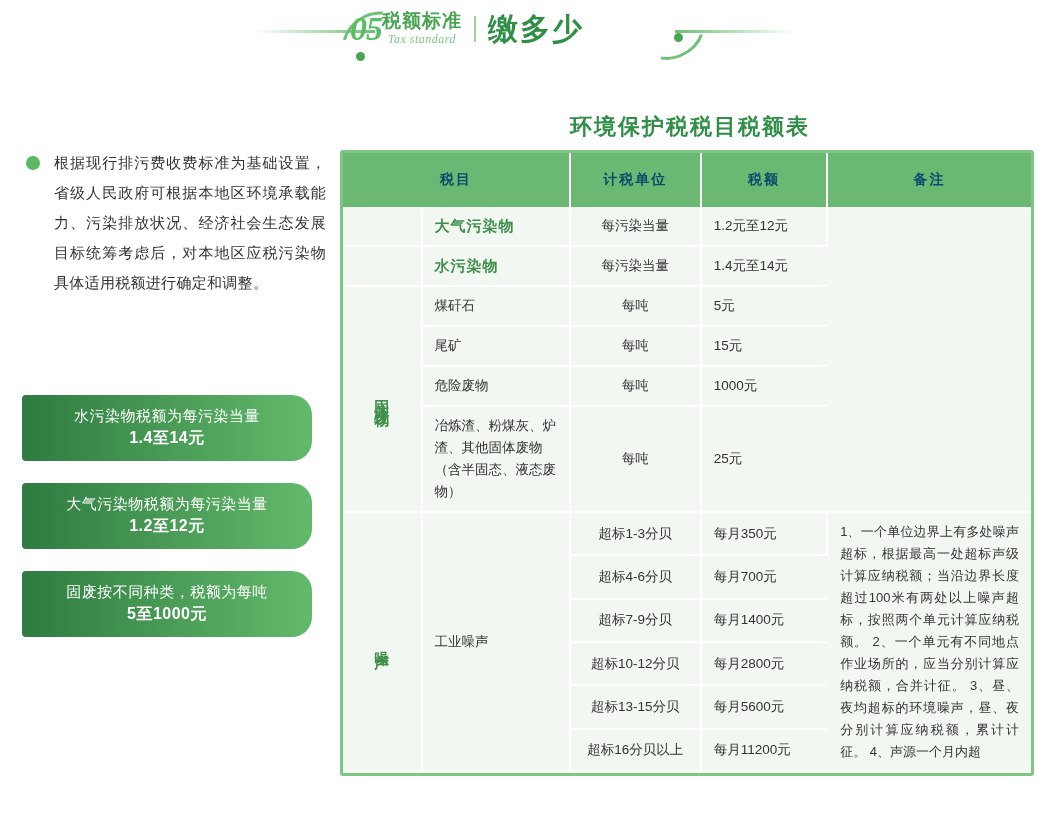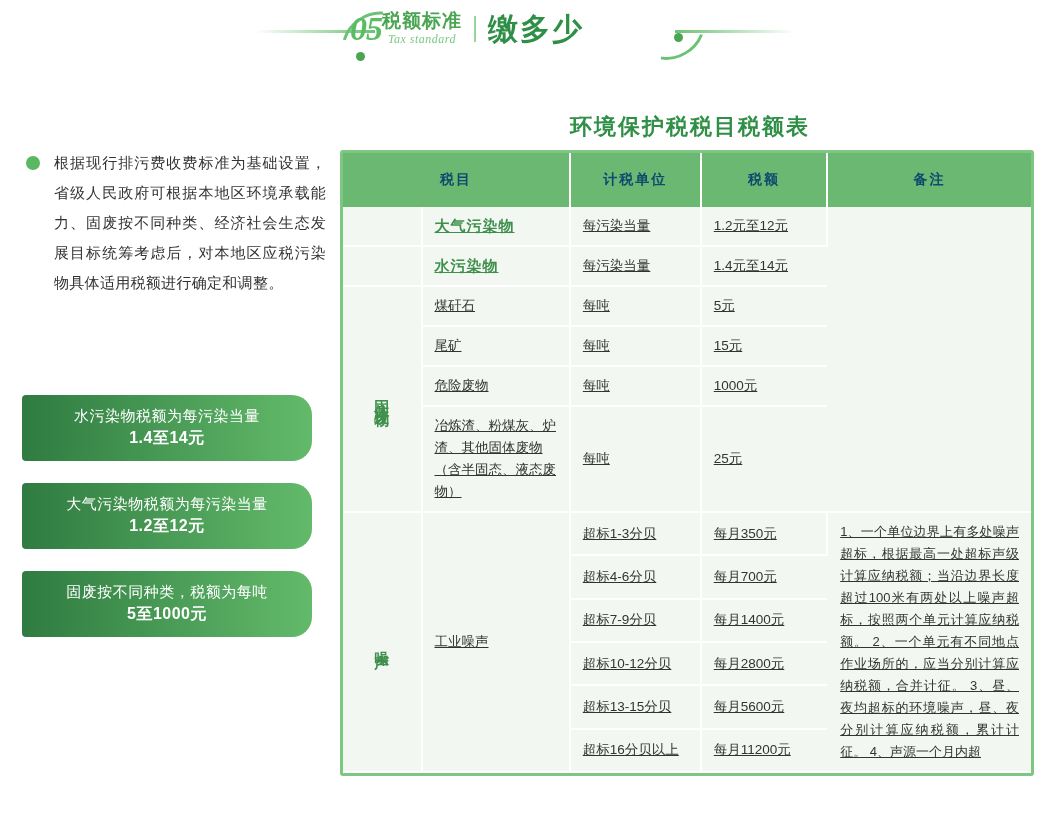--- a/index.html
+++ b/index.html
@@ -213,21 +213,20 @@
     border-right: 2px solid #ffffff;
   }
   table.tax th:last-child { border-right: none; }
   table.tax td {
     border-right: 2px solid #ffffff;
     border-bottom: 2px solid #ffffff;
     padding: 8px 12px;
     line-height: 22px;
     vertical-align: middle;
     background: #f2f8f1;
-    text-decoration: underline;
   }
   table.tax td:last-child { border-right: none; }
   td.cat {
     background: #e4f0e2;
     text-align: center;
     font-weight: bold;
     color: #3f8f4c;
     font-size: 15px;
     letter-spacing: 2px;
     width: 62px;
@@ -241,21 +240,21 @@
   td.name {
     width: 148px;
     padding-left: 14px;
   }
   td.name-green {
     color: #3f8f4c;
     font-weight: bold;
     font-size: 15px;
     letter-spacing: 1px;
   }
-  td.unit { width: 128px; }
+  td.unit { width: 128px; text-align: center; }
   td.amount { width: 118px; }
   td.remark {
     width: 220px;
     font-size: 13px;
     line-height: 25px;
     vertical-align: top;
     padding-top: 12px;
     text-align: justify;
   }
   .blank { background: #f2f8f1; }
@@ -277,21 +276,21 @@
       <div class="banner-en-small">Tax standard</div>
     </div>
     <div class="banner-div"></div>
     <div class="banner-main">缴多少</div>
   </div>
 </div>
 
 <div class="left-col">
   <div class="para-row">
     <div class="bullet"></div>
-    <div class="para-text">根据现行排污费收费标准为基础设置，省级人民政府可根据本地区环境承载能力、固废按不同种类、经济社会生态发展目标统筹考虑后，对本地区应税污染物具体适用税额进行确定和调整。</div>
+    <div class="para-text">根据现行排污费收费标准为基础设置，省级人民政府可根据本地区环境承载能力、污染排放状况、经济社会生态发展目标统筹考虑后，对本地区应税污染物具体适用税额进行确定和调整。</div>
   </div>
 </div>
 
 <div class="tags">
   <div class="tag">
     <div class="tag-l1">水污染物税额为每污染当量</div>
     <div class="tag-l2">1.4至14元</div>
   </div>
   <div class="tag">
     <div class="tag-l1">大气污染物税额为每污染当量</div>

